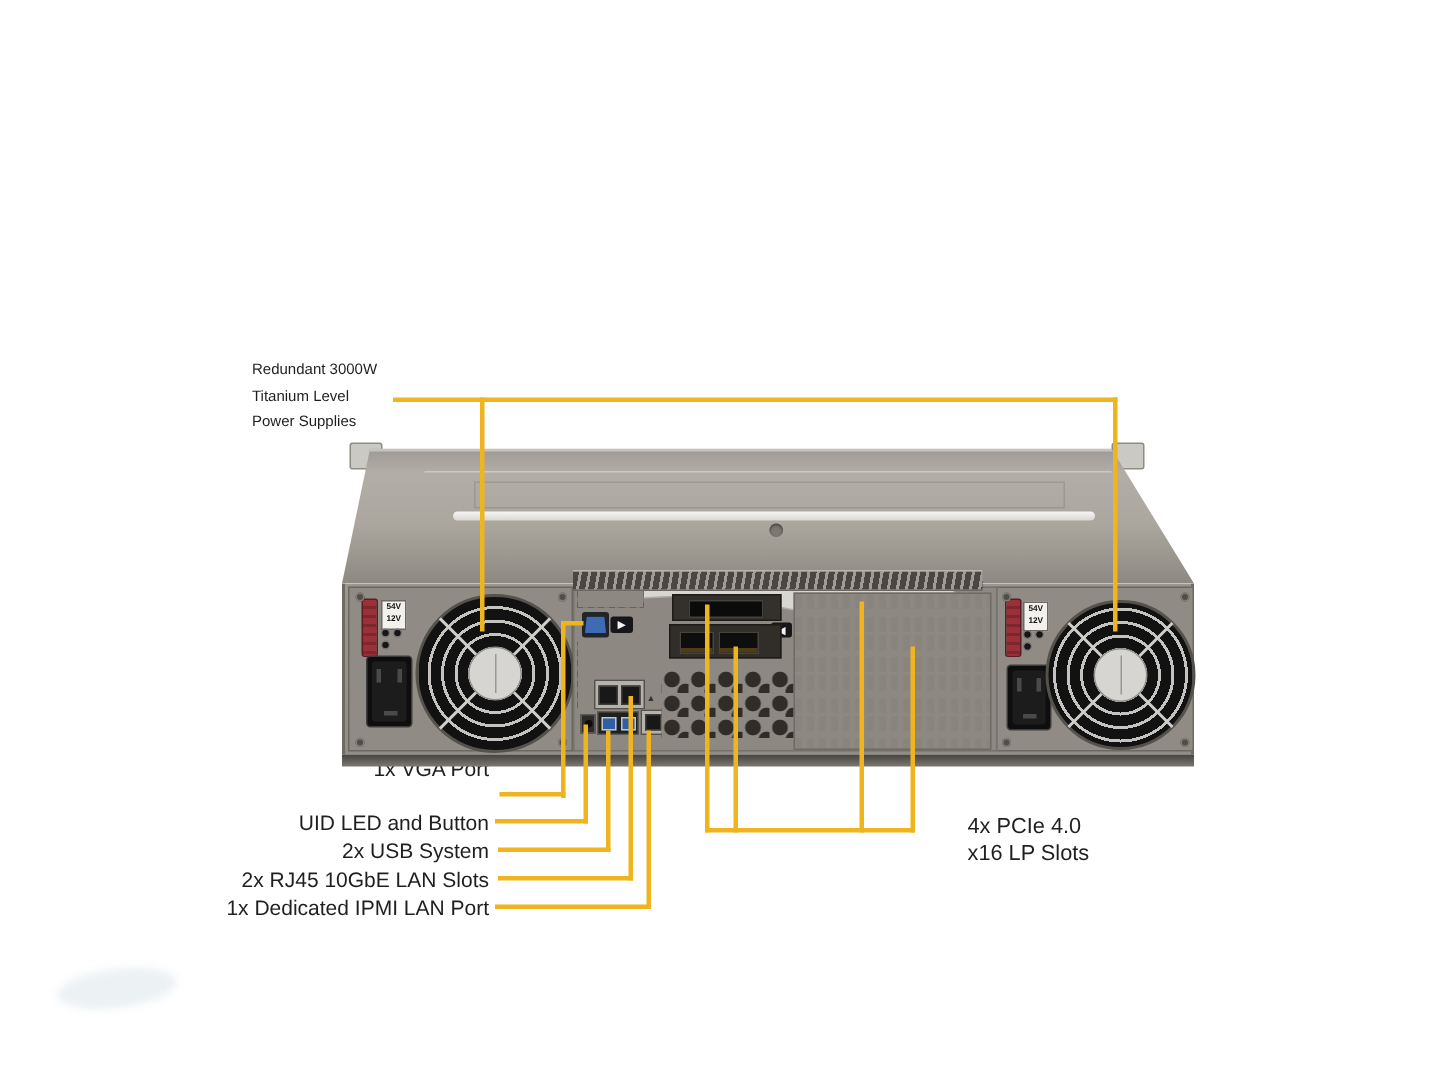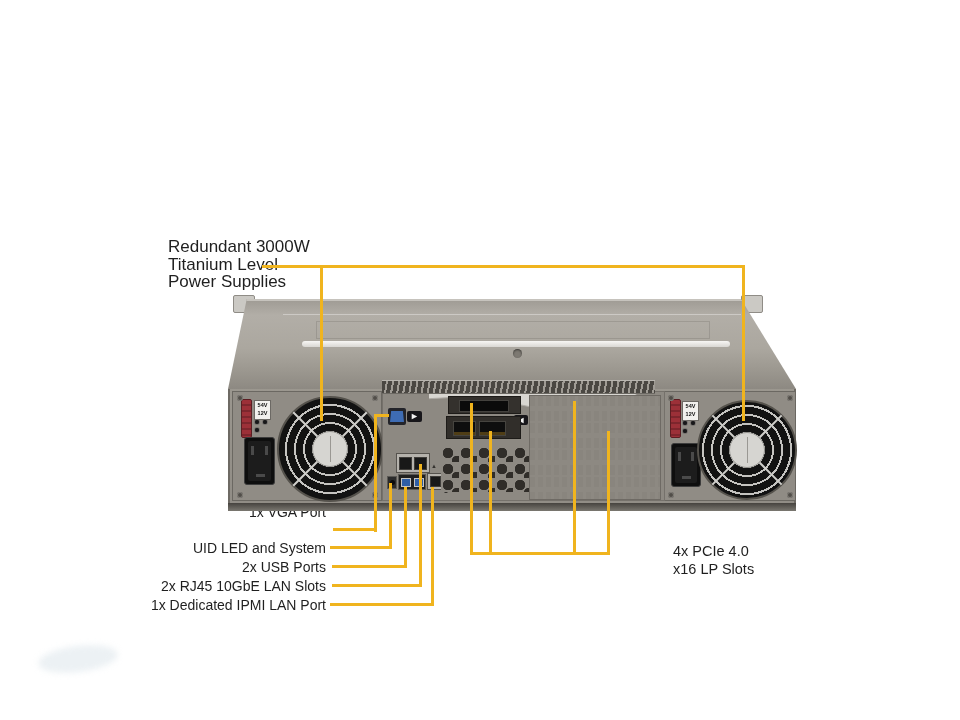--- a/index.html
+++ b/index.html
@@ -4,25 +4,25 @@
 <style>
   html,body{margin:0;padding:0;background:#ffffff;}
   #stage{position:relative;width:960px;height:720px;background:#ffffff;overflow:hidden;
          font-family:"Liberation Sans", sans-serif;color:#1f1f1f;}
   .abs{position:absolute;}
   .multiline{white-space:pre-line;}
 
   
   #title{left:0;top:58px;width:960px;text-align:center;font-size:16px;font-style:italic;
          letter-spacing:.2px;color:#1a1a1a;}
-  #psu-label{left:168px;top:238px;font-size:17px;line-height:17.5px;}
+  #psu-label{left:168px;top:238px;font-size:10px;line-height:17.5px;}
   .port-label{font-size:14px;line-height:17px;width:210px;text-align:right;left:116px;}
   #vga-label{top:504px;} #uid-label{top:540px;} #usb-label{top:559px;}
   #lan-label{top:578px;} #ipmi-label{top:597px;}
-  #pcie-label{left:645px;top:542px;font-size:14.5px;line-height:18px;margin-left:28px;}
+  #pcie-label{left:645px;top:542px;font-size:14.5px;line-height:18px;}
 
   
   .yline{background:#F0B41E;z-index:40;}
   .h{height:3px;} .v{width:3px;}
   #psu-h   {left:262px;top:265px;width:483px;}
   #psu-vl  {left:320px;top:265px;height:156px;}
   #psu-vr  {left:742px;top:265px;height:156px;}
   #vga-ph  {left:374px;top:414px;width:15px;}
   #vga-v   {left:374px;top:414px;height:118px;}
   #vga-h   {left:333px;top:528px;width:44px;}
@@ -143,22 +143,22 @@
 </style>
 </head>
 <body>
 
 <div id="stage">
 
   <div class="abs multiline" id="psu-label">Redundant 3000W
 Titanium Level
 Power Supplies</div>
   <div class="abs port-label" id="vga-label">1x VGA Port</div>
-  <div class="abs port-label" id="uid-label">UID LED and System</div>
-  <div class="abs port-label" id="usb-label">2x USB Ports</div>
+  <div class="abs port-label" id="uid-label">UID LED and Button</div>
+  <div class="abs port-label" id="usb-label">2x USB System</div>
   <div class="abs port-label" id="lan-label">2x RJ45 10GbE LAN Slots</div>
   <div class="abs port-label" id="ipmi-label">1x Dedicated IPMI LAN Port</div>
   <div class="abs multiline" id="pcie-label">4x PCIe 4.0
 x16 LP Slots</div>
 
   <div class="abs" id="watermark"></div>
   <div class="abs ear" id="ear-l"></div>
   <div class="abs ear" id="ear-r"></div>
 
   <div class="abs" id="lid">

